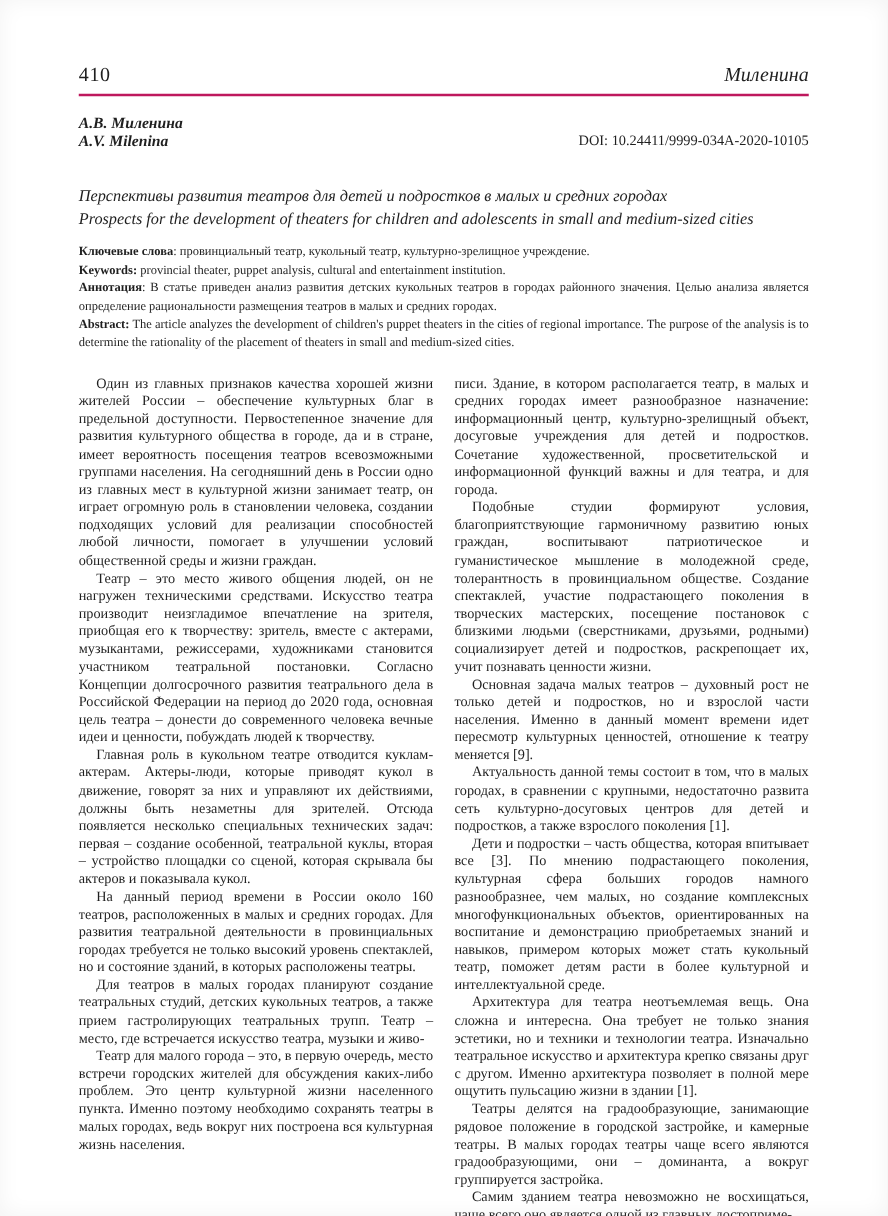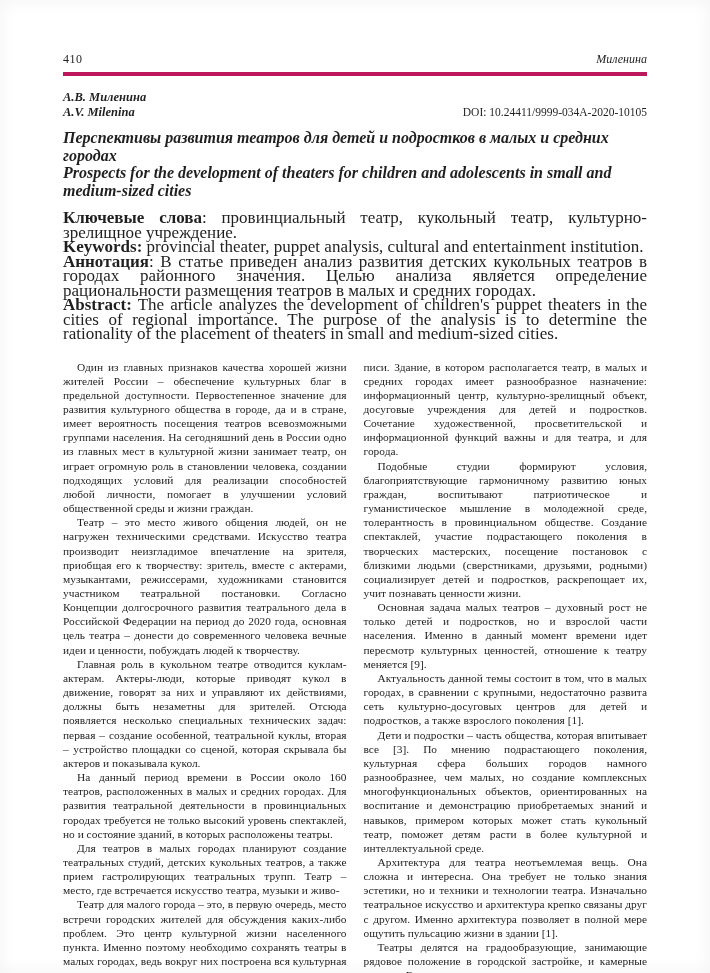--- a/index.html
+++ b/index.html
@@ -12,37 +12,37 @@
   }
   .page {
     width: 710px; height: 973px;
     background: #ffffff;
     box-shadow: inset 0 0 18px rgba(0,0,0,0.05);
     padding: 52px 63px 0 63px;
   }
   
   .running-head {
     display: flex; justify-content: space-between; align-items: flex-start;
-    font-size: 12px;
-    border-bottom: 4px solid #be185d;
+    font-size: 16px;
+    border-bottom: 2px solid #be185d;
     padding-bottom: 5px;
   }
   .running-head .pagenum { letter-spacing: 0.5px; }
   .running-head .section { font-style: italic; }
   
   .byline-row {
     display: flex; justify-content: space-between; align-items: flex-end;
     margin-top: 14px;
   }
   .authors { font-weight: bold; font-style: italic; font-size: 12.5px; line-height: 15px; }
   .doi { font-size: 11.5px; line-height: 15px; }
   
-  .article-title { margin-top: 9px; font-weight: bold; font-style: italic; font-size: 16px; line-height: 17.5px; }
+  .article-title { margin-top: 27px; font-weight: normal; font-style: italic; font-size: 13px; line-height: 17.5px; }
   
-  .meta-block { margin-top: 12px; font-size: 17px; line-height: 14.5px; }
+  .meta-block { margin-top: 12px; font-size: 10px; line-height: 14.5px; }
   .meta-line { text-align: justify; }
   .meta-line b { font-weight: bold; }
   
   .body-columns {
     display: flex; gap: 17px; margin-top: 18px;
   }
   .col { flex: 1 1 0; font-size: 11.4px; line-height: 14.15px; text-align: justify; }
   .col p { text-indent: 14px; }
   .col p.no-indent { text-indent: 0; }
 </style>

